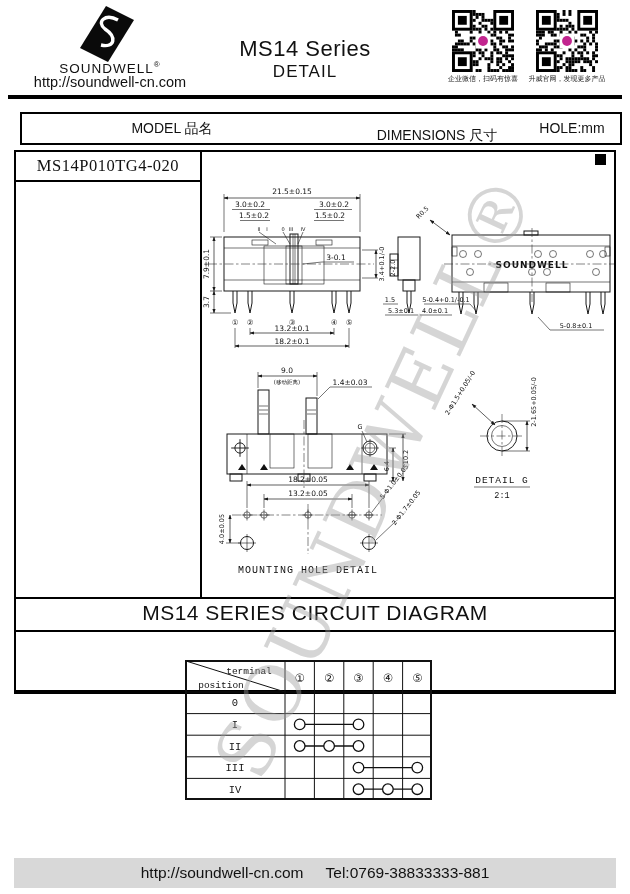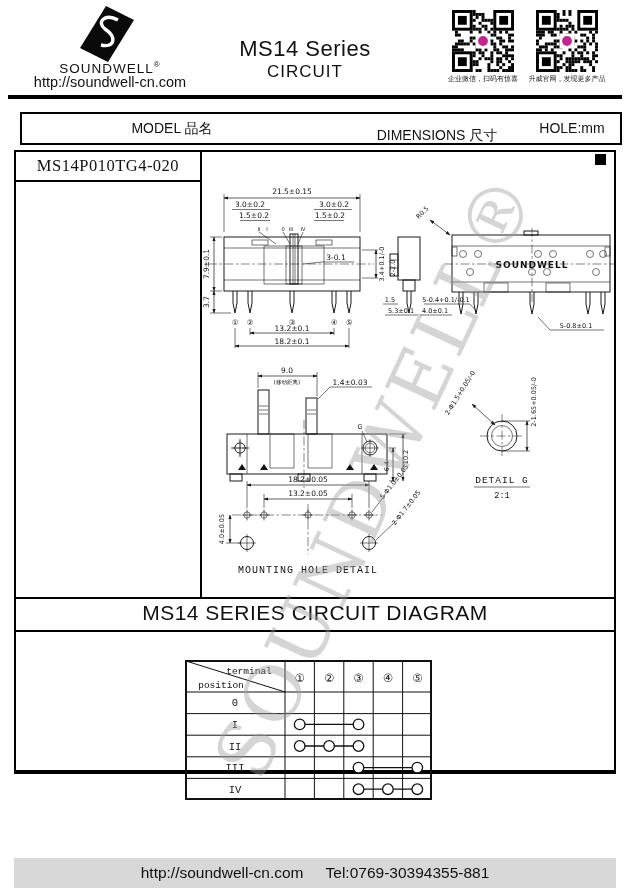--- a/index.html
+++ b/index.html
@@ -20,21 +20,21 @@
           font-size:7px;color:#222;white-space:nowrap;}
   .rule-thick{position:absolute;left:8px;top:95px;width:614px;height:4px;background:#000;}
   
   .info-bar{position:absolute;left:20px;top:112px;width:602px;height:33px;border:2px solid #000;
             box-sizing:border-box;}
   .info-bar span{position:absolute;top:6px;font-size:14px;}
   .lbl-model{left:60px;width:180px;text-align:center;}
   .lbl-dims{left:320px;width:190px;text-align:center;margin-top:7px;}
   .lbl-unit{left:505px;width:90px;text-align:center;}
   
-  .main-box{position:absolute;left:14px;top:150px;width:602px;height:624px;box-sizing:border-box;
+  .main-box{position:absolute;left:14px;top:150px;width:602px;height:544px;box-sizing:border-box;
             border:2px solid #000;border-bottom-width:4px;}
   .model-cell{position:absolute;left:0;top:0;width:184px;height:28px;border-right:2px solid #000;
               border-bottom:2px solid #000;display:flex;align-items:center;justify-content:center;
               font-family:"Liberation Serif",serif;font-size:16.5px;letter-spacing:.5px;}
   .left-divider{position:absolute;left:184px;top:28px;width:2px;height:417px;background:#000;}
   .corner-mark{position:absolute;right:8px;top:2px;width:11px;height:11px;background:#000;}
   .dims-svg{position:absolute;left:186px;top:0;}
   .circ-line1{position:absolute;left:0;top:445px;width:100%;height:2px;background:#000;}
   .circ-title{position:absolute;left:0;top:449px;width:100%;text-align:center;font-size:21px;
               letter-spacing:.5px;}
@@ -66,21 +66,21 @@
 
   <svg width="60" height="57" viewBox="0 0 60 57" style="position:absolute;left:78px;top:6px;">
     <polygon points="28,0 56,14 30,56 2,42" fill="#0a0a0a"></polygon>
     <path d="M40,14 C27,7 18,16 27,23 C39,31 37,42 23,39" stroke="#fff" stroke-width="3.4" fill="none"></path>
   </svg>
   <div class="hdr-brand">
     <span>SOUNDWELL</span><sup>®</sup>
   </div>
   <div class="hdr-site">http://soundwell-cn.com</div>
   <div class="hdr-title">MS14 Series</div>
-  <div class="hdr-sub">CIRCUIT</div>
+  <div class="hdr-sub">DETAIL</div>
 
   <div class="qr-wrap q1">
     <svg class="qr-code" width="62" height="62" viewBox="0 0 63 63">
         <rect x="21" y="0" width="3" height="3" fill="#000"></rect>
         <rect x="21" y="3" width="3" height="3" fill="#000"></rect>
         <rect x="24" y="3" width="3" height="3" fill="#000"></rect>
         <rect x="27" y="3" width="3" height="3" fill="#000"></rect>
         <rect x="30" y="3" width="3" height="3" fill="#000"></rect>
         <rect x="24" y="6" width="3" height="3" fill="#000"></rect>
         <rect x="30" y="6" width="3" height="3" fill="#000"></rect>
@@ -657,15 +657,15 @@
           <circle cx="202.89999999999998" cy="129.2" r="5.3" fill="#fff" stroke="#111" stroke-width="1.3"></circle>
           <circle cx="232.29999999999998" cy="129.2" r="5.3" fill="#fff" stroke="#111" stroke-width="1.3"></circle>
         </g>
     </svg>
   </div>
 
   <div class="watermark">SOUNDWELL®</div>
 
   <div class="footer-bar">
     <span>http://soundwell-cn.com</span>
-    <span>Tel:0769-30394355-881</span>
+    <span>Tel:0769-38833333-881</span>
   </div>
 </div>
 
 </body></html>

